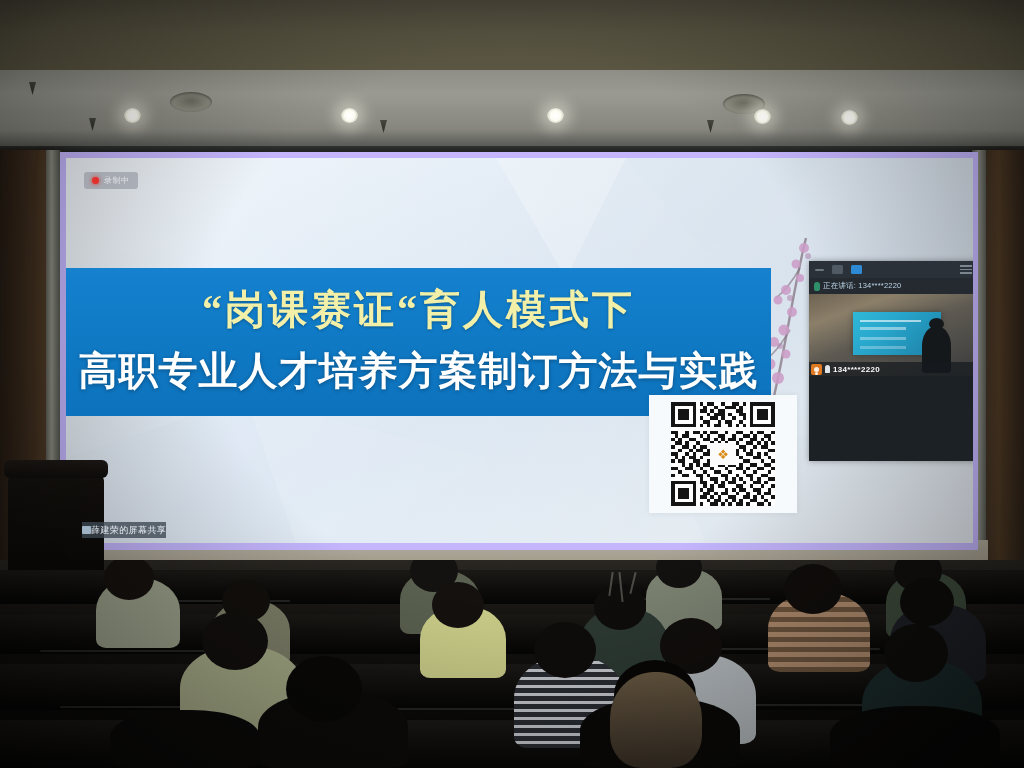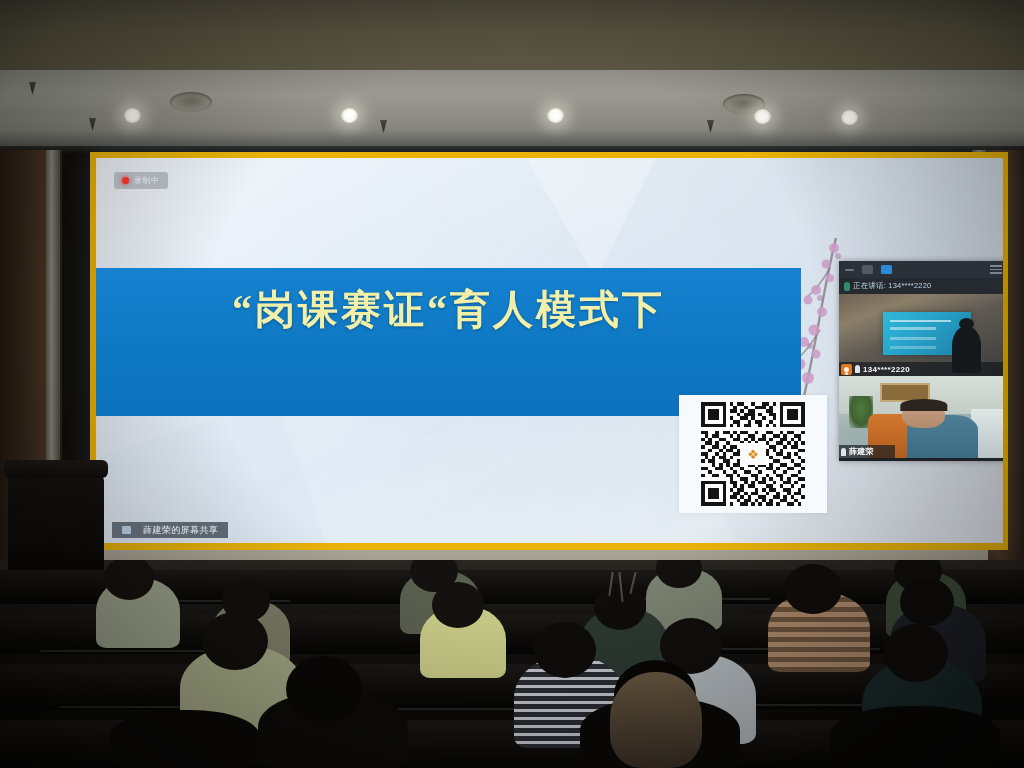--- a/index.html
+++ b/index.html
@@ -57,23 +57,22 @@
     background:linear-gradient(90deg,#4a4a42,#8b8b7e 45%,#55554c);
   }
   .wall-back{
     position:absolute; left:58px; top:540px; width:930px; height:70px;
     background:linear-gradient(180deg,#b3ab99 0%,#9c9383 55%,#6d665a 100%);
   }
 
   
   .screen-frame{
     position:absolute; left:60px; top:152px; width:918px; height:398px;
-    background:#eab308; padding:6px 5px 7px 6px;
+    background:#c4b5fd; padding:6px 5px 7px 6px;
     box-shadow:0 0 26px rgba(140,170,200,.18);
-    margin-left:30px;
   }
   .screen{
     position:relative; width:100%; height:100%; overflow:hidden;
     background:linear-gradient(160deg,#eef4fa 0%,#e4edf6 28%,#dfe9f4 55%,#e9f1f8 80%,#f2f6fb 100%);
   }
   .screen::after{
     content:""; position:absolute; inset:0; pointer-events:none;
     background:linear-gradient(115deg,rgba(255,255,255,.22) 0%,rgba(255,255,255,0) 38%,rgba(0,0,0,.05) 100%);
   }
   .poly-sheen{
@@ -213,21 +212,21 @@
     background:linear-gradient(180deg,#c8a184,#b08a6c);}
   .cam-hair{ position:absolute; left:50%; top:28%; width:28%; height:15%;
     transform:translateX(-50%); border-radius:50% 50% 0 0; background:#2c2420;}
   .cam-right{ position:absolute; right:0; top:40%; width:22%; height:60%;
     background:linear-gradient(180deg,#dfe6e6,#b9c4c6);}
   .vc-namebar.small{ height:13px; background:rgba(25,30,34,.7); width:56px;}
 
   
   .share-label{
     position:absolute; left:16px; bottom:5px; height:16px; z-index:8;
-    display:flex; align-items:center; gap:12px; padding:0 10px;
+    display:flex; align-items:center; gap:0; padding:0 0;
     background:rgba(60,70,82,.78);
   }
   .share-ic{ width:9px;height:8px;border-radius:1px;background:#9fb2c4;}
   .share-text{ font-size:9px; color:#e9eef4; letter-spacing:.4px;}
 
   
   .audience{
     position:absolute; left:0; top:560px; width:1024px; height:208px;
     overflow:hidden;
     background:linear-gradient(180deg,#2a2722 0%,#171512 26%,#0d0c0a 60%,#070606 100%);
@@ -335,20 +334,21 @@
           <circle cx="52" cy="18" r="3"></circle>
             <circle cx="34" cy="60" r="3"></circle>
           <circle cx="24" cy="108" r="3"></circle>
             <circle cx="14" cy="160" r="3.2"></circle>
           <circle cx="26" cy="180" r="3"></circle>
         </g>
       </svg>
 
       <div class="title-band">
         <div class="title-line1">“岗课赛证“育人模式下</div>
+        <div class="title-line2">高职专业人才培养方案制订方法与实践</div>
       </div>
 
 
       <div class="qr-card">
         <div class="qr-inner">
           <svg width="104" height="104" viewBox="0 0 29 29" shape-rendering="crispEdges">
             <rect width="29" height="29" fill="#ffffff"></rect>
             <g fill="#141414">
               <rect x="0" y="0" width="7" height="1"></rect>
                 <rect x="0" y="6" width="7" height="1"></rect>
@@ -605,34 +605,20 @@
           <div class="vc-person"></div>
           <div class="vc-namebar">
             <span class="vc-av">
                 <i></i>
               </span>
             <span class="vc-mic2"></span>
             <span class="vc-name">134****2220</span>
           </div>
         </div>
 
-        <div class="vc-tile cam">
-          <div class="cam-wall"></div>
-          <div class="cam-pic"></div>
-          <div class="cam-plant"></div>
-          <div class="cam-chair"></div>
-          <div class="cam-right"></div>
-          <div class="cam-body"></div>
-          <div class="cam-head"></div>
-          <div class="cam-hair"></div>
-          <div class="vc-namebar small">
-            <span class="vc-mic2"></span>
-            <span class="vc-name">薛建荣</span>
-          </div>
-        </div>
       </div>
 
       <div class="share-label">
         <span class="share-ic"></span>
         <span class="share-text">薛建荣的屏幕共享</span>
       </div>
 
     </div>
   </div>
 

